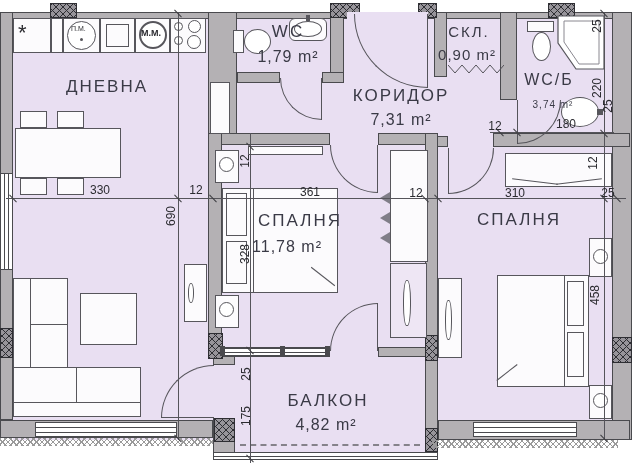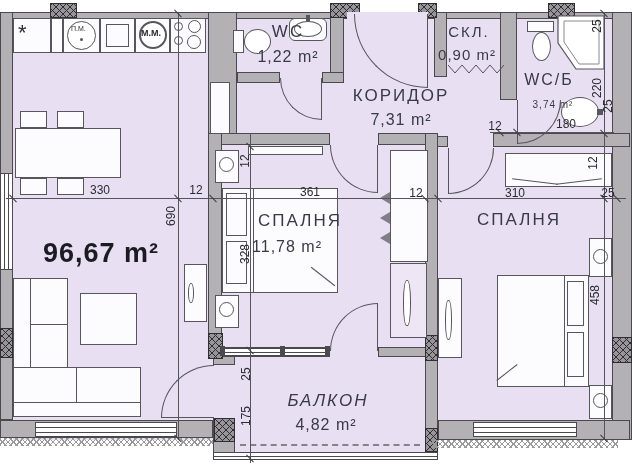--- a/index.html
+++ b/index.html
@@ -262,36 +262,36 @@
 
   <div class="dlabel vlabel" style="left:597px;top:26px;">25</div>
   <div class="dlabel vlabel" style="left:597px;top:88px;">220</div>
   <div class="dlabel vlabel" style="left:608px;top:106px;">25</div>
   <div class="dlabel vlabel" style="left:593px;top:163px;">12</div>
   <div class="dlabel vlabel" style="left:595px;top:295px;">458</div>
 
   <div class="dlabel" style="left:495px;top:126px;">12</div>
   <div class="dlabel" style="left:566px;top:124px;">180</div>
 
+  <div class="rlabel" style="left:107px;top:87px;">ДНЕВНА</div>
 
   <div class="rlabel" style="left:288px;top:32px;">WC</div>
-  <div class="ralabel" style="left:288px;top:57px;">1,22 m²</div>
+  <div class="ralabel" style="left:288px;top:57px;">1,79 m²</div>
 
   <div class="rlabel" style="left:401px;top:96px;">КОРИДОР</div>
   <div class="ralabel" style="left:401px;top:120px;">7,31 m²</div>
 
   <div class="rlabel" style="left:469px;top:31px;font-size:15px;">СКЛ.</div>
   <div class="ralabel" style="left:467px;top:54px;font-size:15px;">0,90 m²</div>
 
   <div class="rlabel" style="left:549px;top:80px;font-size:16px;">WC/Б</div>
   <div class="ralabel" style="left:553px;top:104px;font-size:10px;">3,74 m²</div>
 
   <div class="rlabel" style="left:300px;top:221px;">СПАЛНЯ</div>
   <div class="ralabel" style="left:287px;top:247px;">11,78 m²</div>
 
   <div class="rlabel" style="left:519px;top:220px;">СПАЛНЯ</div>
 
-  <div class="rlabel" style="left:328px;top:401px;font-style:italic;">БАЛКОН</div>
+  <div class="rlabel" style="left:328px;top:401px;">БАЛКОН</div>
   <div class="ralabel" style="left:326px;top:425px;">4,82 m²</div>
 
-  <div class="aplabel" style="left:101px;top:253px;">96,67 m²</div>
 
 </div>
 
 </body></html>

